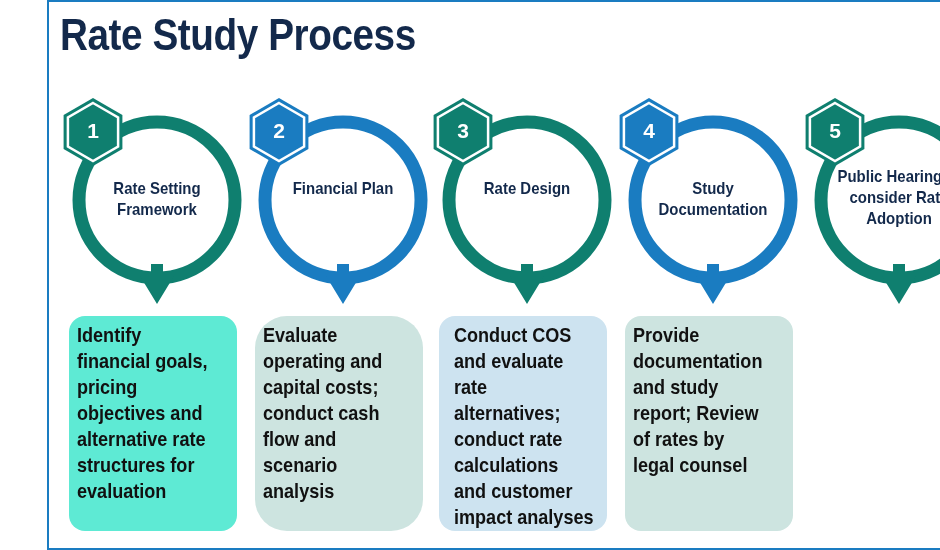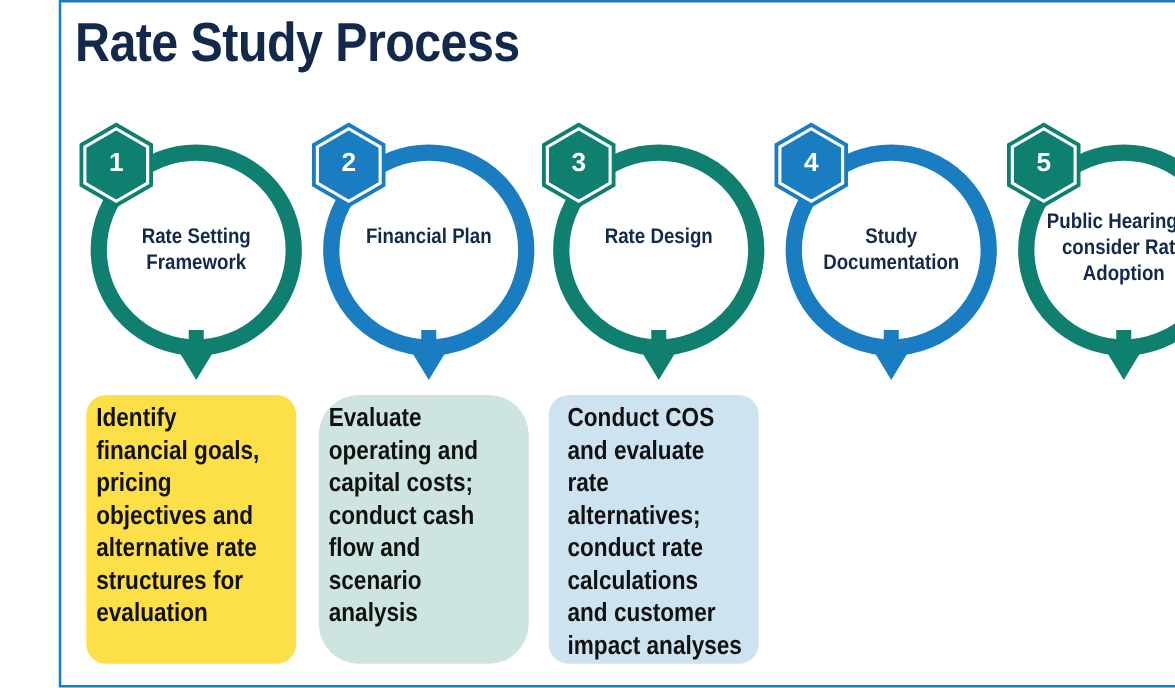--- a/index.html
+++ b/index.html
@@ -46,21 +46,21 @@
       <div class="step" style="left: 10px;">
         <svg class="ring" width="190" height="230">
           <circle cx="98" cy="110" r="78" fill="#fff" stroke="#0f7f6f" stroke-width="13"></circle>
           <path d="M92,174 L104,174 L104,186 L115,186 L98,214 L81,186 L92,186 Z" fill="#0f7f6f"></path>
           <polygon points="34.0,8.0 63.4,25.0 63.4,59.0 34.0,76.0 4.6,59.0 4.6,25.0" fill="#0f7f6f"></polygon>
           <polygon points="34.0,13.0 59.1,27.5 59.1,56.5 34.0,71.0 8.9,56.5 8.9,27.5" fill="#0f7f6f" stroke="#fff" stroke-width="2.5"></polygon>
         </svg>
         <div class="num" style="left: 14px; top: 29px;">1</div>
         <div class="circle-label" style="top: 88px; left: 23px; white-space: pre-line;">Rate Setting
 Framework</div>
-        <div class="box" style="background: #fde047;">
+        <div class="box" style="background: #5eead4;">
           <div class="box-text">Identify
 financial goals,
 pricing
 objectives and
 alternative rate
 structures for
 evaluation</div>
         </div>
       </div>
       <div class="step" style="left: 196px;">
@@ -105,20 +105,28 @@
       <div class="step" style="left: 566px;">
         <svg class="ring" width="190" height="230">
           <circle cx="98" cy="110" r="78" fill="#fff" stroke="#1a7cc1" stroke-width="13"></circle>
           <path d="M92,174 L104,174 L104,186 L115,186 L98,214 L81,186 L92,186 Z" fill="#1a7cc1"></path>
           <polygon points="34.0,8.0 63.4,25.0 63.4,59.0 34.0,76.0 4.6,59.0 4.6,25.0" fill="#1a7cc1"></polygon>
           <polygon points="34.0,13.0 59.1,27.5 59.1,56.5 34.0,71.0 8.9,56.5 8.9,27.5" fill="#1a7cc1" stroke="#fff" stroke-width="2.5"></polygon>
         </svg>
         <div class="num" style="left: 14px; top: 29px;">4</div>
         <div class="circle-label" style="top: 88px; left: 23px; white-space: pre-line;">Study
 Documentation</div>
+        <div class="box" style="background: rgb(205, 228, 224);">
+          <div class="box-text">Provide
+documentation
+and study
+report; Review
+of rates by
+legal counsel</div>
+        </div>
       </div>
       <div class="step" style="left: 752px;">
         <svg class="ring" width="190" height="230">
           <circle cx="98" cy="110" r="78" fill="#fff" stroke="#0f7f6f" stroke-width="13"></circle>
           <path d="M92,174 L104,174 L104,186 L115,186 L98,214 L81,186 L92,186 Z" fill="#0f7f6f"></path>
           <polygon points="34.0,8.0 63.4,25.0 63.4,59.0 34.0,76.0 4.6,59.0 4.6,25.0" fill="#0f7f6f"></polygon>
           <polygon points="34.0,13.0 59.1,27.5 59.1,56.5 34.0,71.0 8.9,56.5 8.9,27.5" fill="#0f7f6f" stroke="#fff" stroke-width="2.5"></polygon>
         </svg>
         <div class="num" style="left: 14px; top: 29px;">5</div>
         <div class="circle-label" style="top: 76px; left: 23px; white-space: pre-line;">Public Hearing to

